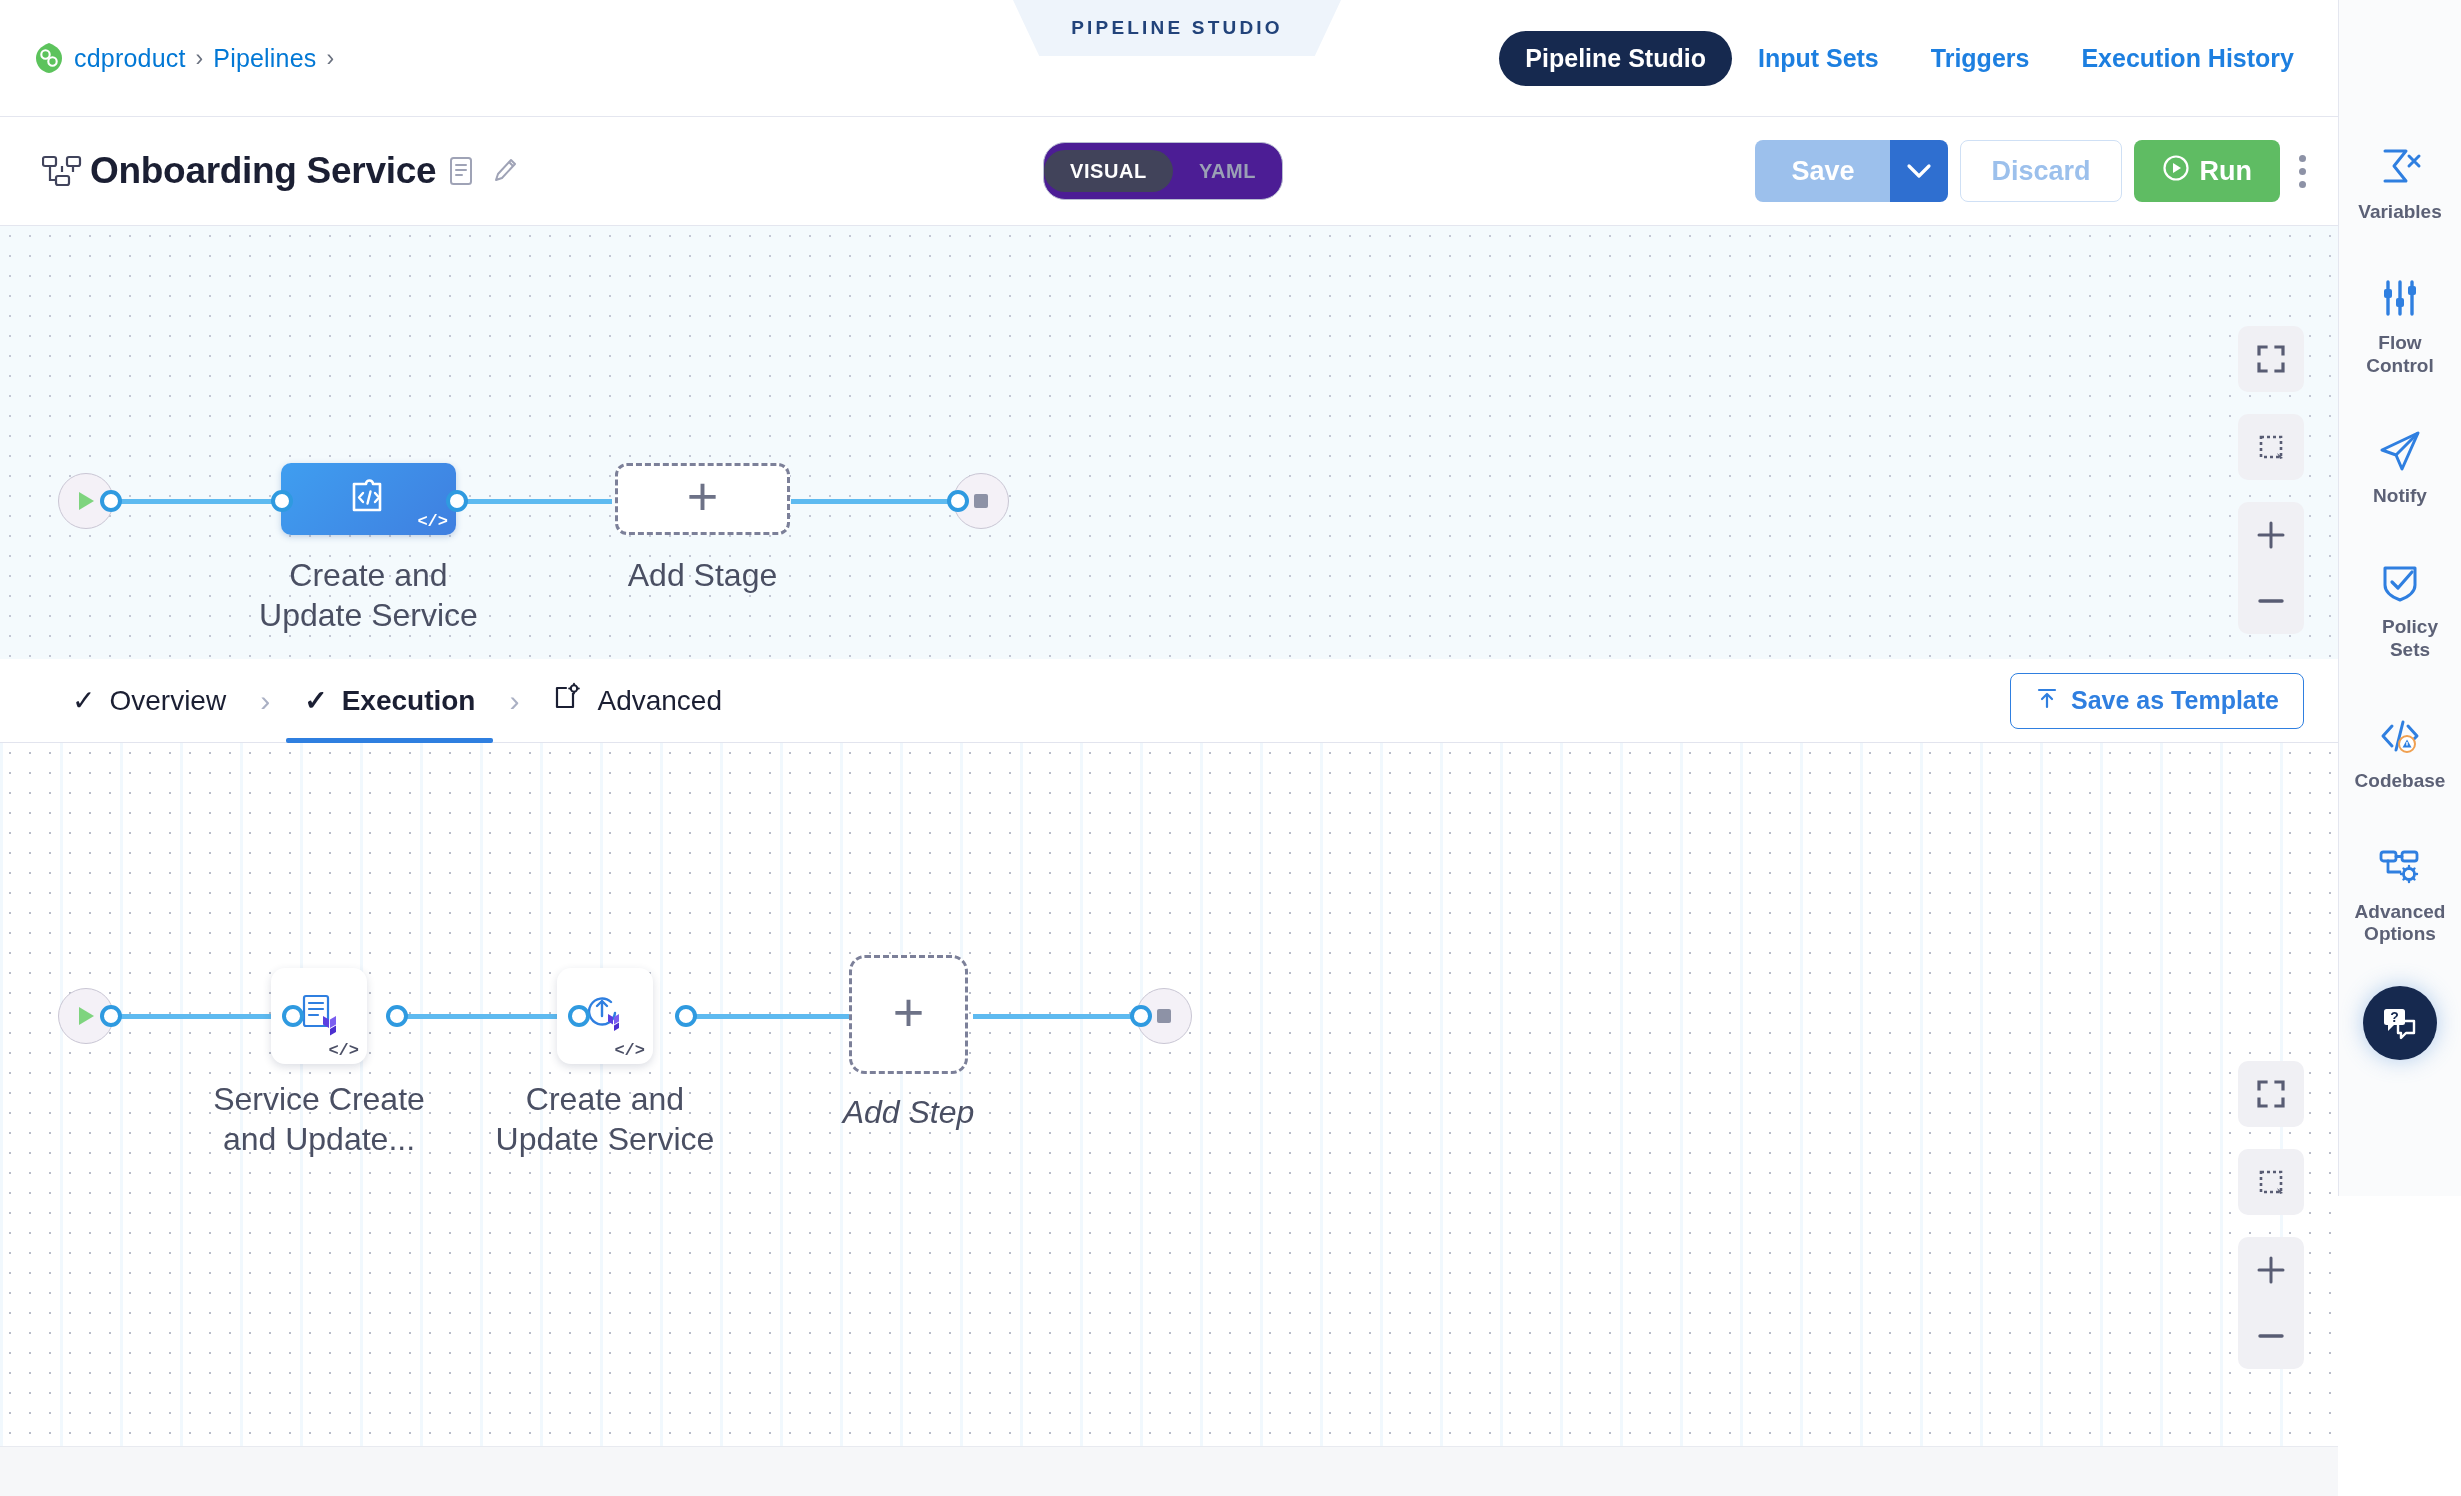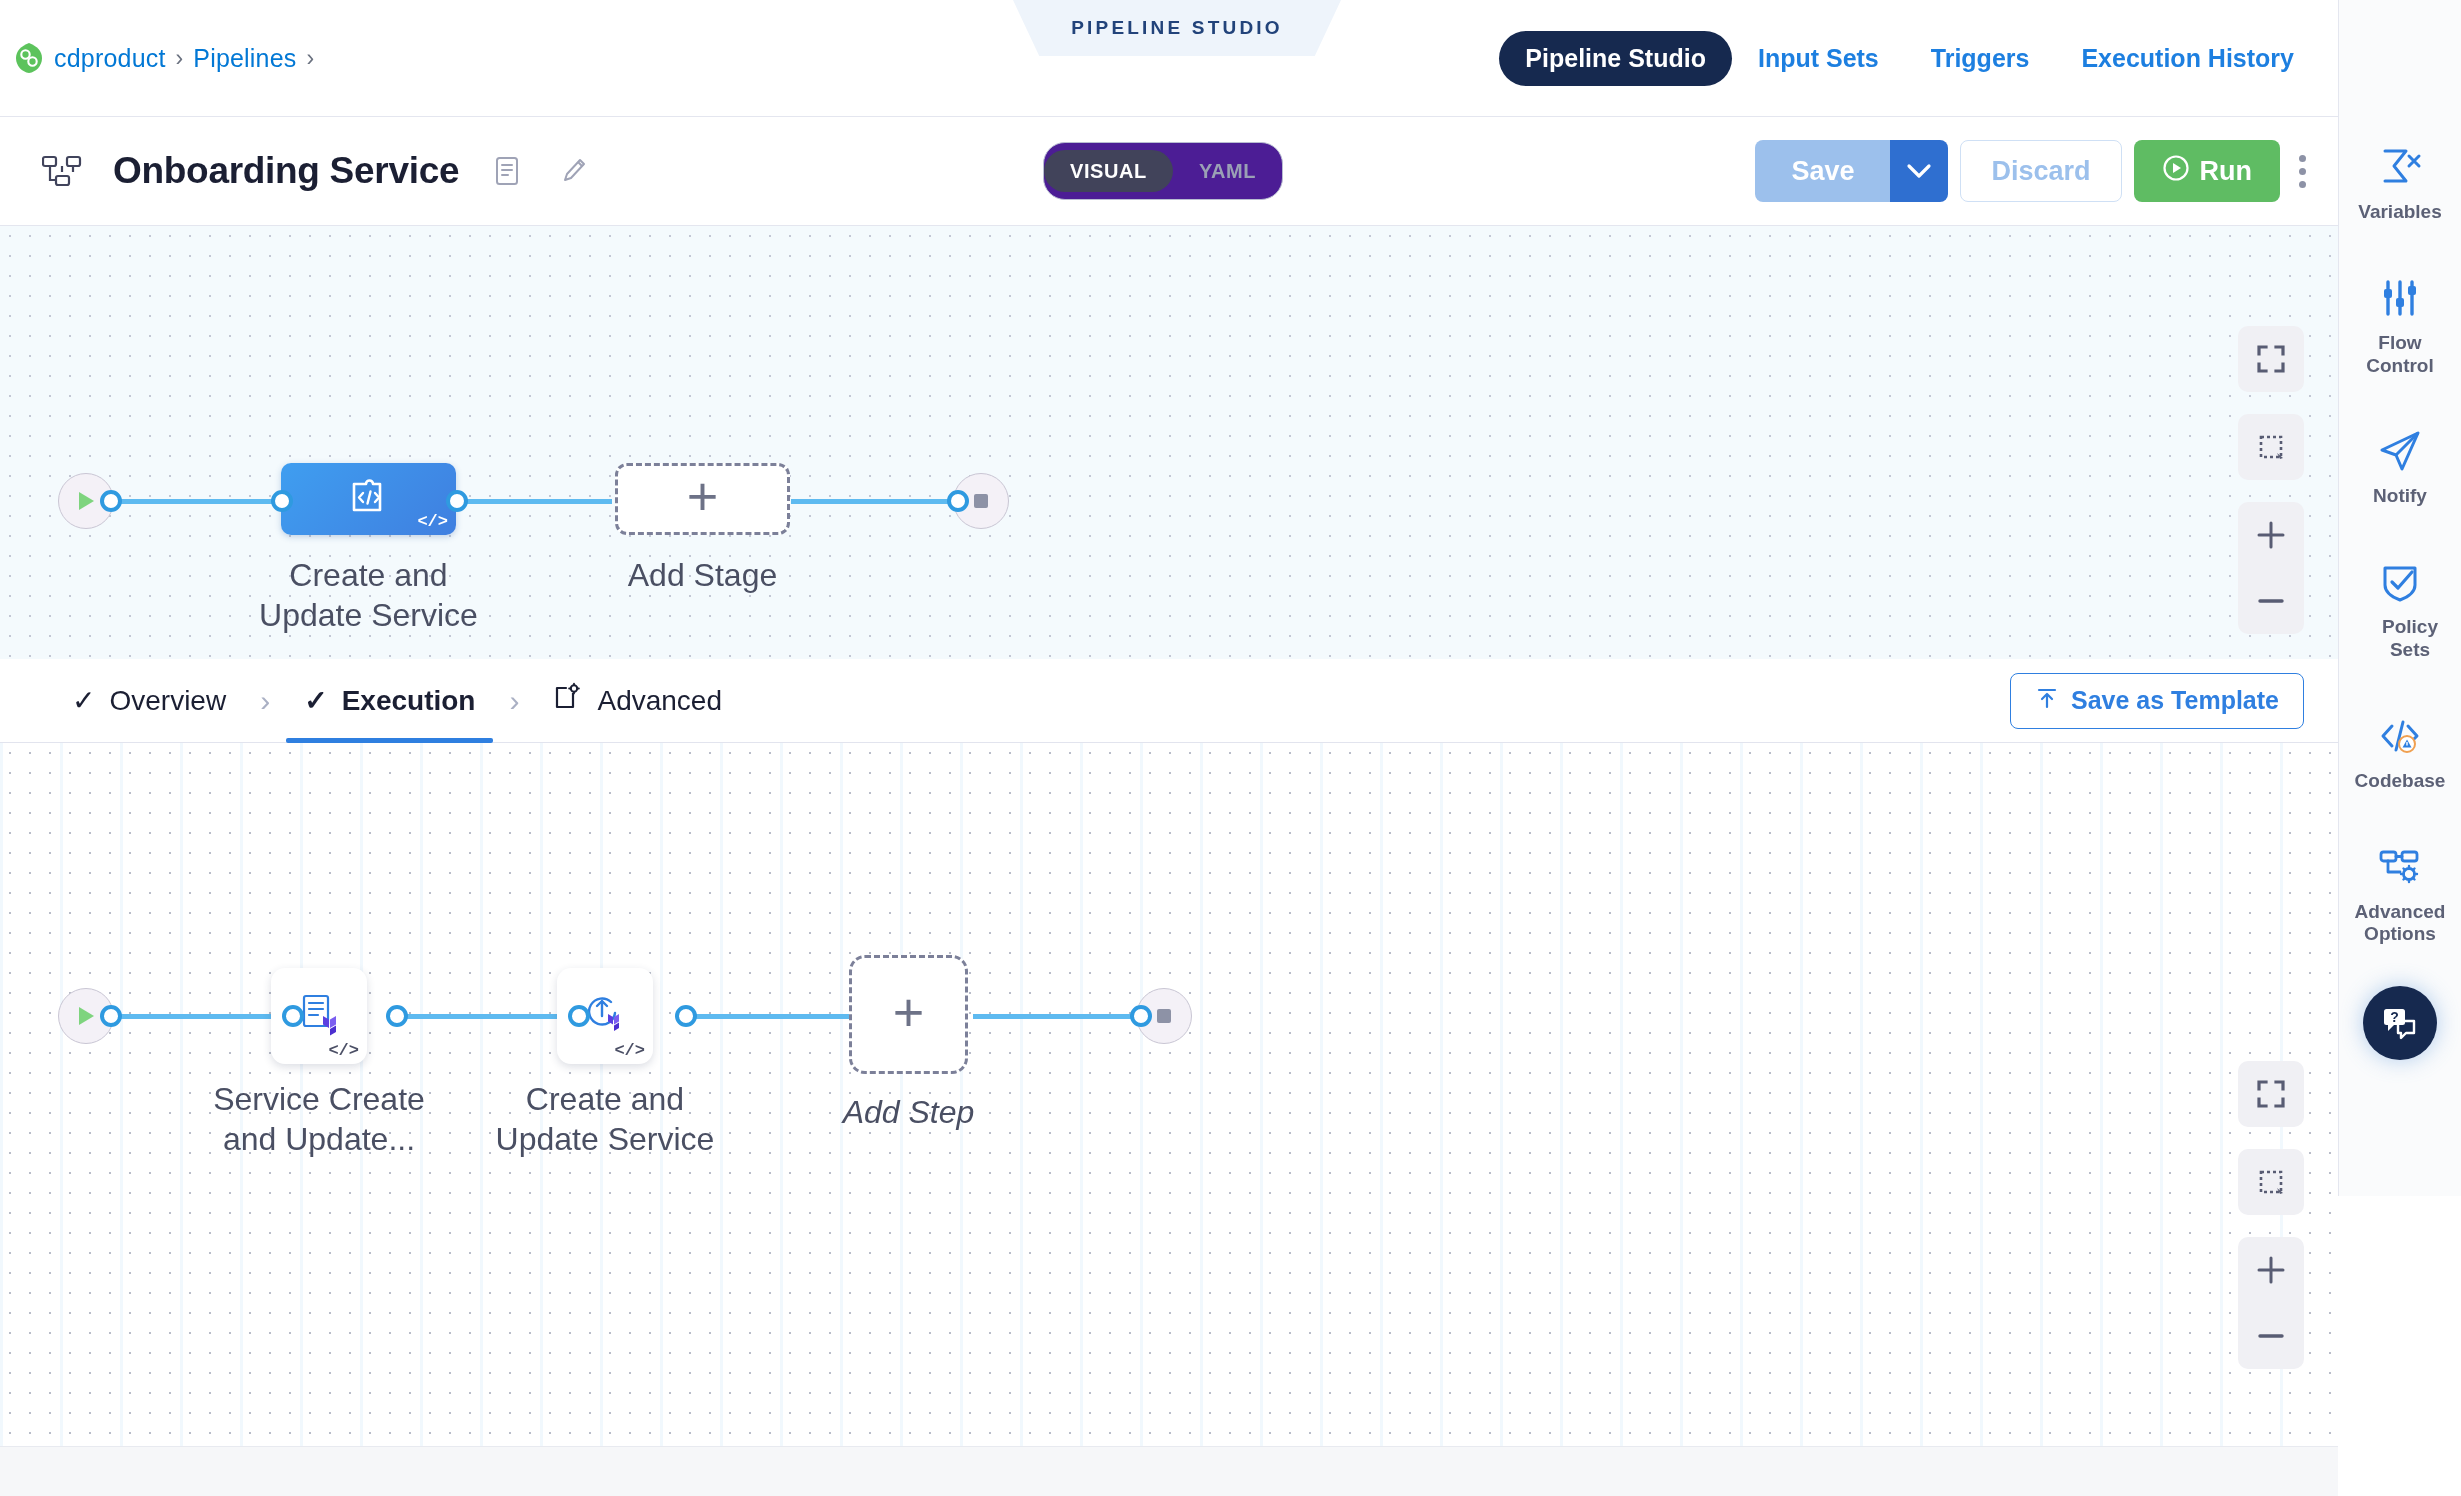--- a/index.html
+++ b/index.html
@@ -11,21 +11,21 @@
   }
   #app { position: relative; width: 2462px; height: 1496px; display: flex; }
   .main-col { position: relative; width: 2338px; height: 1496px; background:#fff; }
 
   
   .breadcrumb-bar {
     position: relative; height: 117px; background:#fff;
     border-bottom: 1px solid #e4e6ef;
     display: flex; align-items: center;
   }
-  .bc-left { display:flex; align-items:center; gap:10px; padding-left: 14px; }
+  .bc-left { display:flex; align-items:center; gap:10px; padding-left: 34px; }
   .bc-logo {
     width: 30px; height: 32px; position: relative; flex:none;
   }
   .bc-logo svg { display:block; }
   .bc-link {
     font-size: 25px; color:#0278d5; letter-spacing:0.2px; cursor:pointer;
   }
   .bc-sep { font-size:23px; color:#6b7280; font-weight:300; }
 
   
@@ -47,21 +47,21 @@
     padding: 13px 26px; border-radius: 28px; cursor:pointer; white-space:nowrap;
   }
   .topnav-item.active { background:#16294f; color:#fff; }
 
   
   .titlebar {
     position:relative; height: 109px; background:#fff;
     border-bottom: 1px solid #e4e6ef;
     display:flex; align-items:center;
   }
-  .title-left { display:flex; align-items:center; gap: 31px; padding-left: 42px; }
+  .title-left { display:flex; align-items:center; gap: 8px; padding-left: 42px; }
   .pipeline-icon { width:40px; height:34px; flex:none; }
   .page-title {
     font-size: 37px; font-weight: 700; color:#1b1f33; letter-spacing:-0.3px;
     white-space:nowrap;
   }
   .title-icon { width: 26px; height: 30px; cursor:pointer; flex:none; margin-left:4px; }
   .title-icon.pencil { margin-left: 10px; }
 
   
   .vy-toggle {

